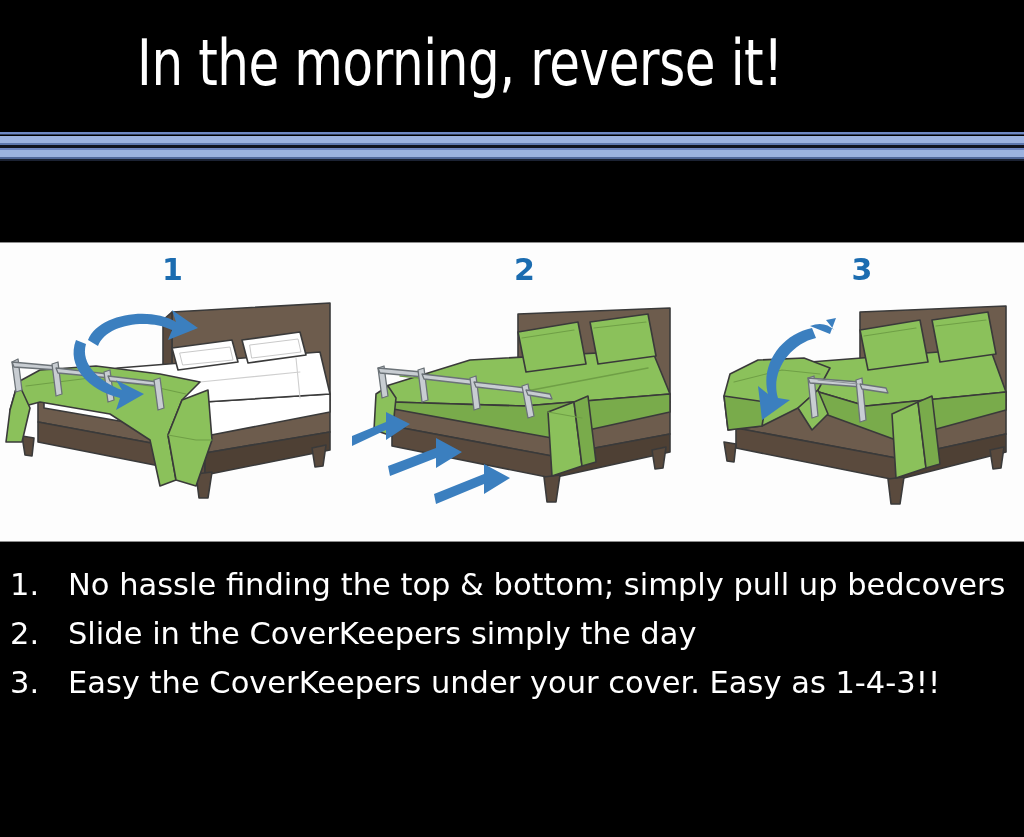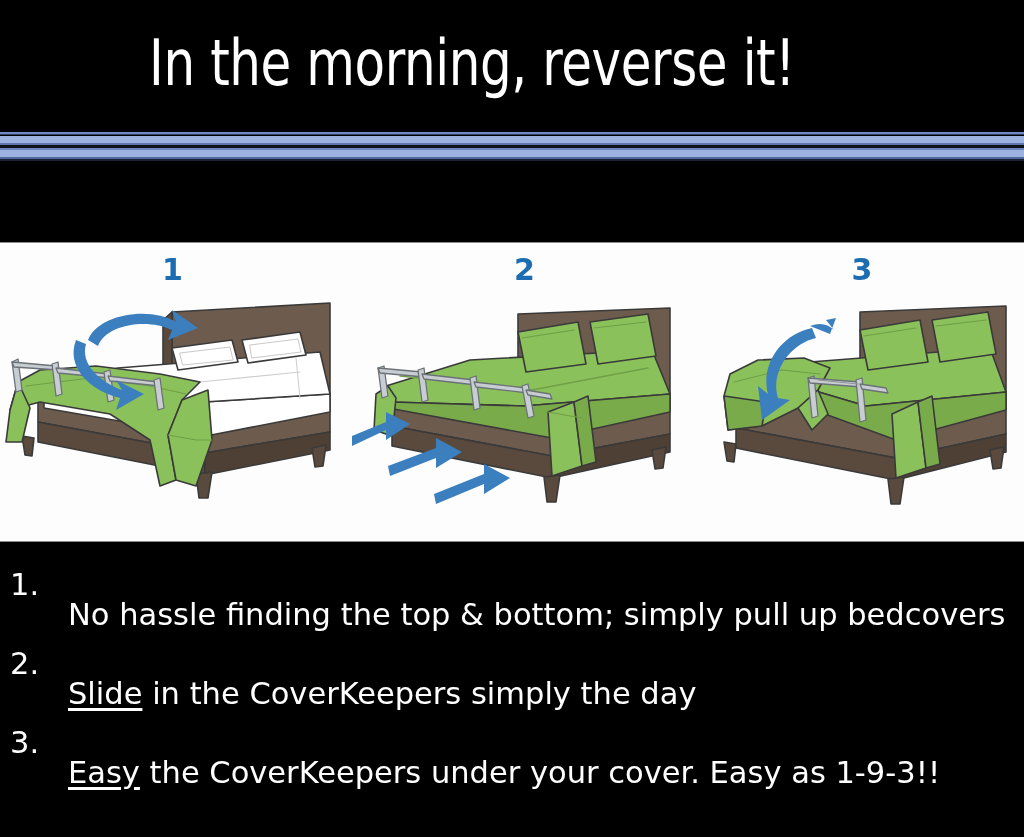--- a/index.html
+++ b/index.html
@@ -15,21 +15,21 @@
     position: relative;
     width: 1024px;
     height: 837px;
     background: #000000;
     overflow: hidden;
   }
 
   
   .title-zone {
     position: absolute;
-    left: 16px;
+    left: 4px;
     top: 0;
     width: 912px;
     height: 128px;
     display: flex;
     align-items: center;
     justify-content: center;
   }
   .slide-title {
     color: #ffffff;
     font-family: "DejaVu Sans", sans-serif;
@@ -110,23 +110,22 @@
     align-items: flex-start;
     padding-left: 10px;
   }
   .bullet-marker {
     width: 58px;
     flex: 0 0 58px;
     text-align: left;
   }
   .bullet-text {
     flex: 1 1 auto;
-    margin-top: 30px;
-  }
-  .u { text-decoration: underline; text-underline-offset: 4px; }
+  }
+  .u { text-underline-offset: 4px; }
 </style>
 </head>
 <body>
 
 <div class="slide">
 
   <div class="title-zone">
     <div class="slide-title">In the morning, reverse it!</div>
   </div>
 
@@ -306,18 +305,18 @@
       <div class="bullet-text">No hassle finding the top &amp; bottom; simply pull up bedcovers</div>
     </div>
 
     <div class="bullet-row">
       <div class="bullet-marker">2.</div>
       <div class="bullet-text"><span class="u">Slide</span><span> in the CoverKeepers simply the day</span></div>
     </div>
 
     <div class="bullet-row">
       <div class="bullet-marker">3.</div>
-      <div class="bullet-text"><span class="u">Easy</span><span> the CoverKeepers under your cover. Easy as 1-9-3!!</span></div>
+      <div class="bullet-text"><span class="u">Easy</span><span> the CoverKeepers under your cover. Easy as 1-4-3!!</span></div>
     </div>
 
   </div>
 
 </div>
 
 </body></html>

